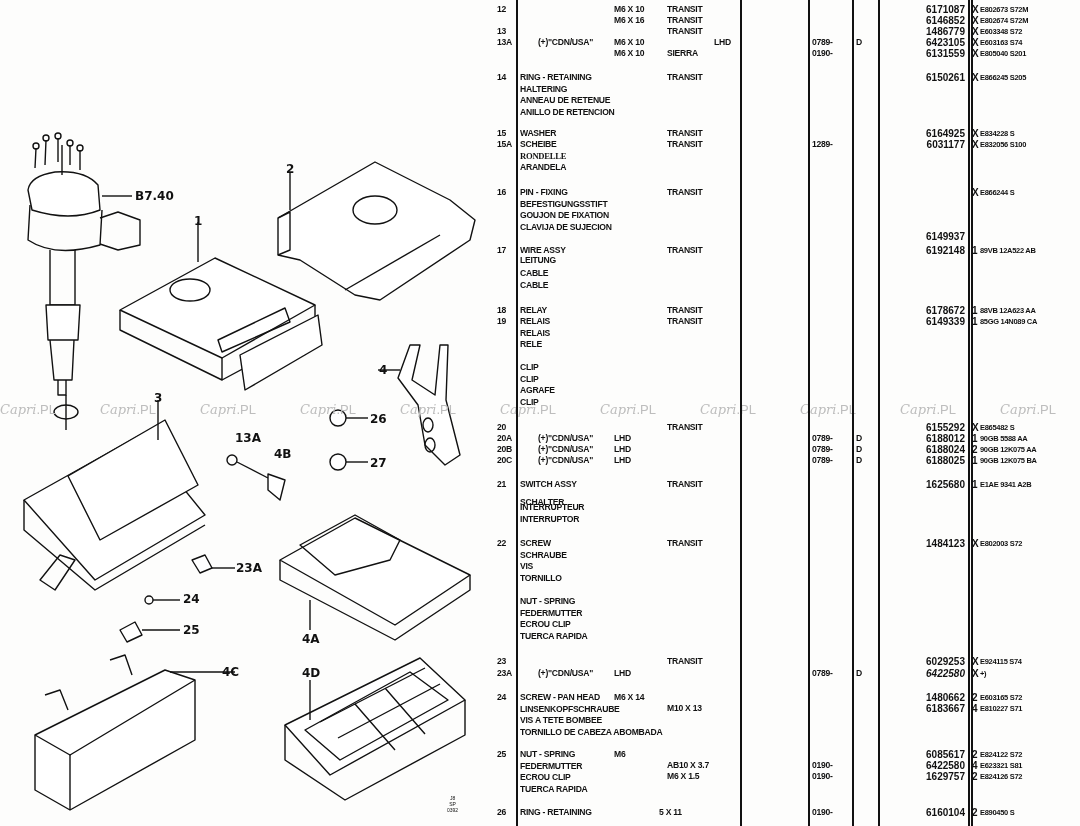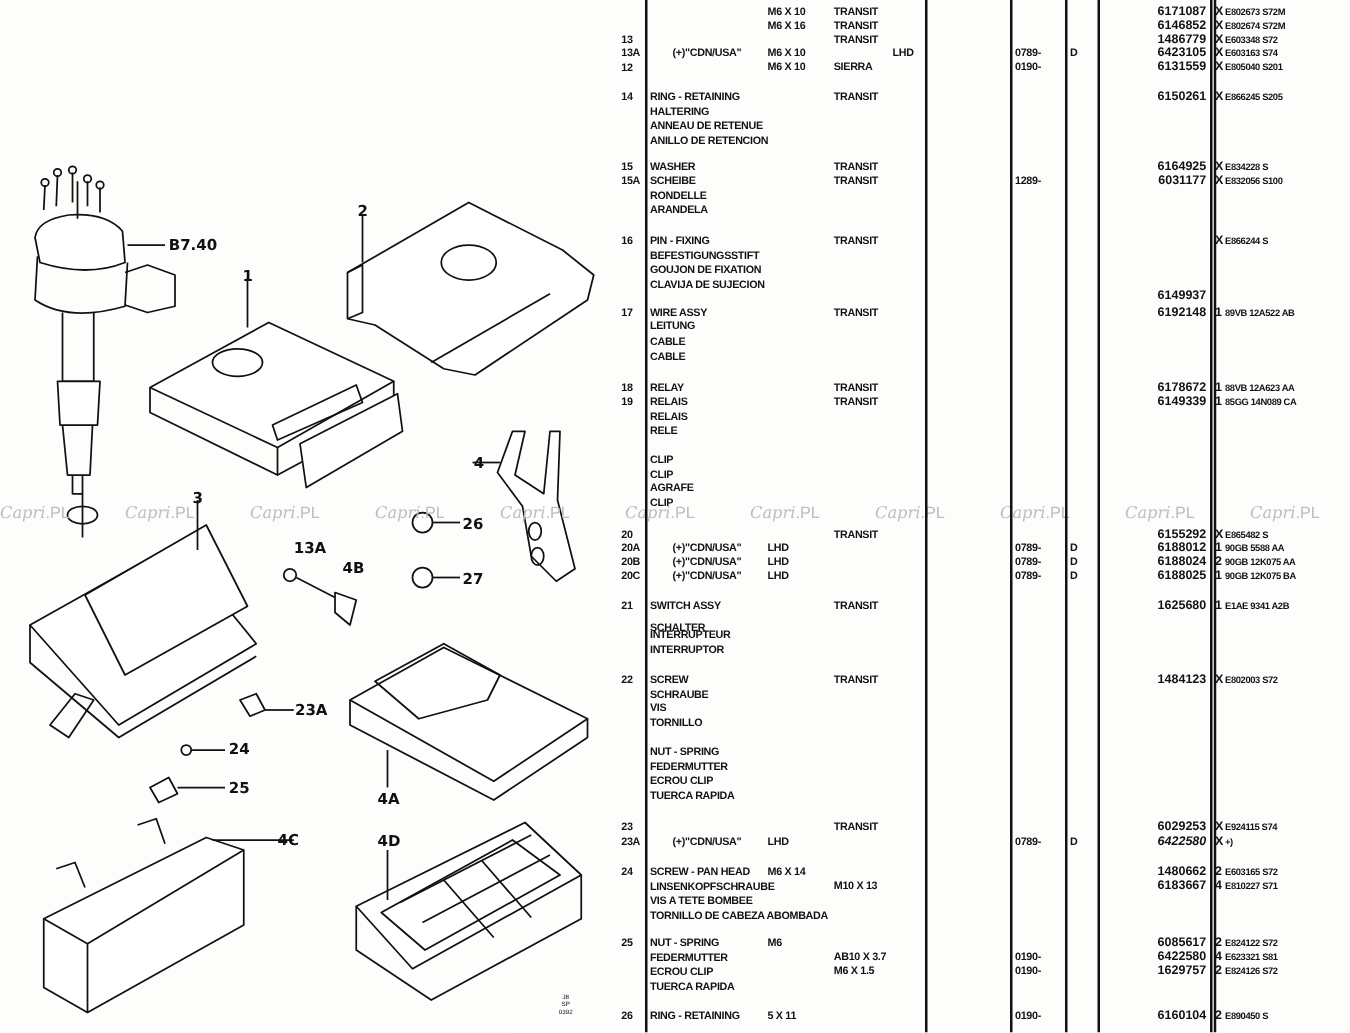--- a/index.html
+++ b/index.html
@@ -174,21 +174,21 @@
   <div id="table">
     <div class="vline" style="left:26px;height:826px"></div>
     <div class="vline" style="left:250px;height:826px"></div>
     <div class="vline" style="left:318px;height:826px"></div>
     <div class="vline" style="left:362px;height:826px"></div>
     <div class="vline" style="left:388px;height:826px"></div>
     <div class="vline" style="left:478px;height:826px"></div>
     <div class="vline" style="left:481px;height:826px"></div>
     <div id="rows">
         <div>
-          <div class="cell ref" style="top: 4px; margin-top: 45px;">12</div>
+          <div class="cell ref" style="top: 4px;">12</div>
           <div class="cell size" style="top: 4px;">M6 X 10</div>
           <div class="cell model" style="top: 4px;">TRANSIT</div>
           <div class="cell partno" style="top: 4px;">6171087</div>
           <div class="cell qty" style="top: 4px; left: 482px; width: 4px;">X</div>
           <div class="cell eng" style="top: 4px; left: 490px;">E802673 S72M</div>
         </div>
         <div>
           <div class="cell size" style="top: 15px;">M6 X 16</div>
           <div class="cell model" style="top: 15px;">TRANSIT</div>
           <div class="cell partno" style="top: 15px;">6146852</div>
@@ -236,21 +236,21 @@
           <div class="cell ref" style="top: 128px;">15</div>
           <div class="cell desc" style="top: 128px;">WASHER</div>
           <div class="cell model" style="top: 128px;">TRANSIT</div>
           <div class="cell partno" style="top: 128px;">6164925</div>
           <div class="cell qty" style="top: 128px; left: 482px; width: 4px;">X</div>
           <div class="cell eng" style="top: 128px; left: 490px;">E834228 S</div>
         </div>
         <div>
           <div class="cell ref" style="top: 139px;">15A</div>
           <div class="cell desc" style="top: 139px;">SCHEIBE</div>
-          <div class="cell desc" style="top: 150.6px;">RONDELLE</div>
+          <div class="cell desc" style="top: 150.6px; font-family: Liberation Serif, serif;">RONDELLE</div>
           <div class="cell desc" style="top: 162.2px;">ARANDELA</div>
           <div class="cell model" style="top: 139px;">TRANSIT</div>
           <div class="cell date" style="top: 139px;">1289-</div>
           <div class="cell partno" style="top: 139px;">6031177</div>
           <div class="cell qty" style="top: 139px; left: 482px; width: 4px;">X</div>
           <div class="cell eng" style="top: 139px; left: 490px;">E832056 S100</div>
         </div>
         <div>
           <div class="cell ref" style="top: 187px;">16</div>
           <div class="cell desc" style="top: 187px;">PIN - FIXING</div>
@@ -417,21 +417,21 @@
         <div>
           <div class="cell model" style="top: 771px;">M6 X 1.5</div>
           <div class="cell date" style="top: 771px;">0190-</div>
           <div class="cell partno" style="top: 771px;">1629757</div>
           <div class="cell qty" style="top: 771px; left: 482px; width: 4px;">2</div>
           <div class="cell eng" style="top: 771px; left: 490px;">E824126 S72</div>
         </div>
         <div>
           <div class="cell ref" style="top: 807px;">26</div>
           <div class="cell desc" style="top: 807px;">RING - RETAINING</div>
-          <div class="cell size" style="top: 807px;">5 X 11</div>
+          <div class="cell size" style="top: 807px; margin-left: 45px;">5 X 11</div>
           <div class="cell date" style="top: 807px;">0190-</div>
           <div class="cell partno" style="top: 807px;">6160104</div>
           <div class="cell qty" style="top: 807px; left: 482px; width: 4px;">2</div>
           <div class="cell eng" style="top: 807px; left: 490px;">E890450 S</div>
         </div>
       </div>
   </div>
 </div>
 
 </body></html>

